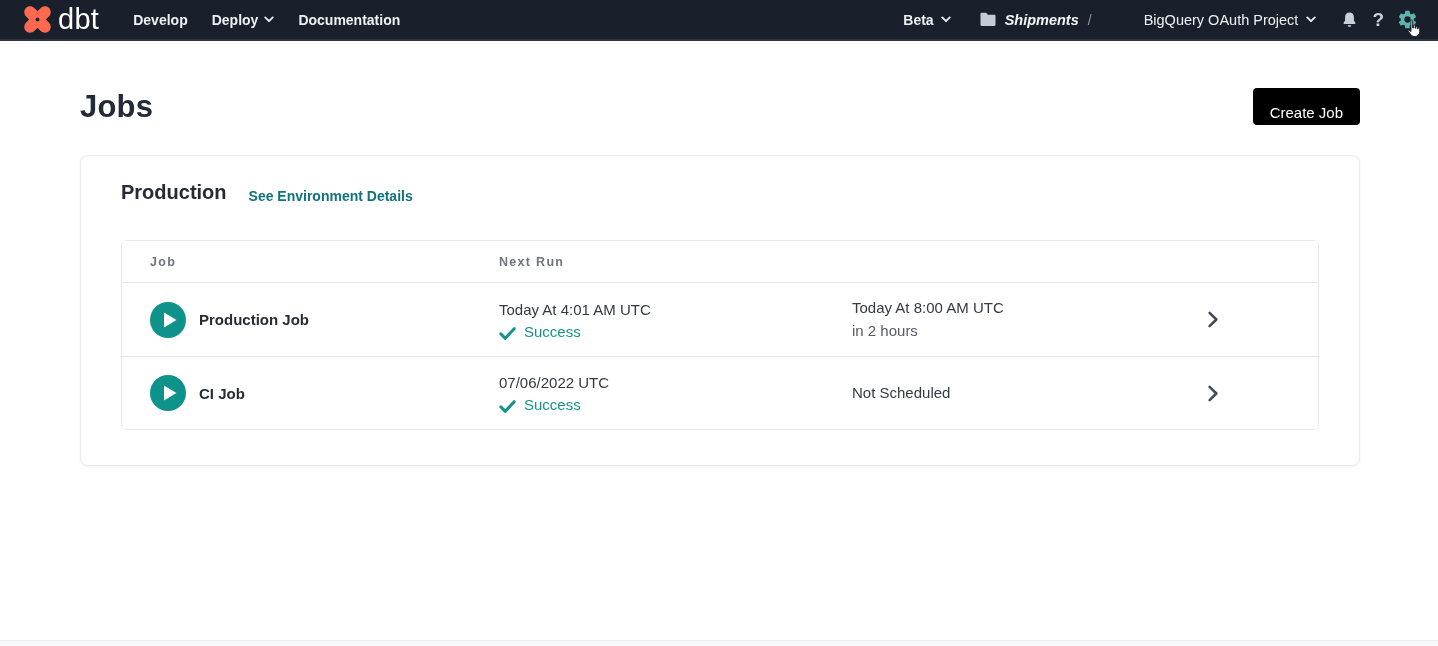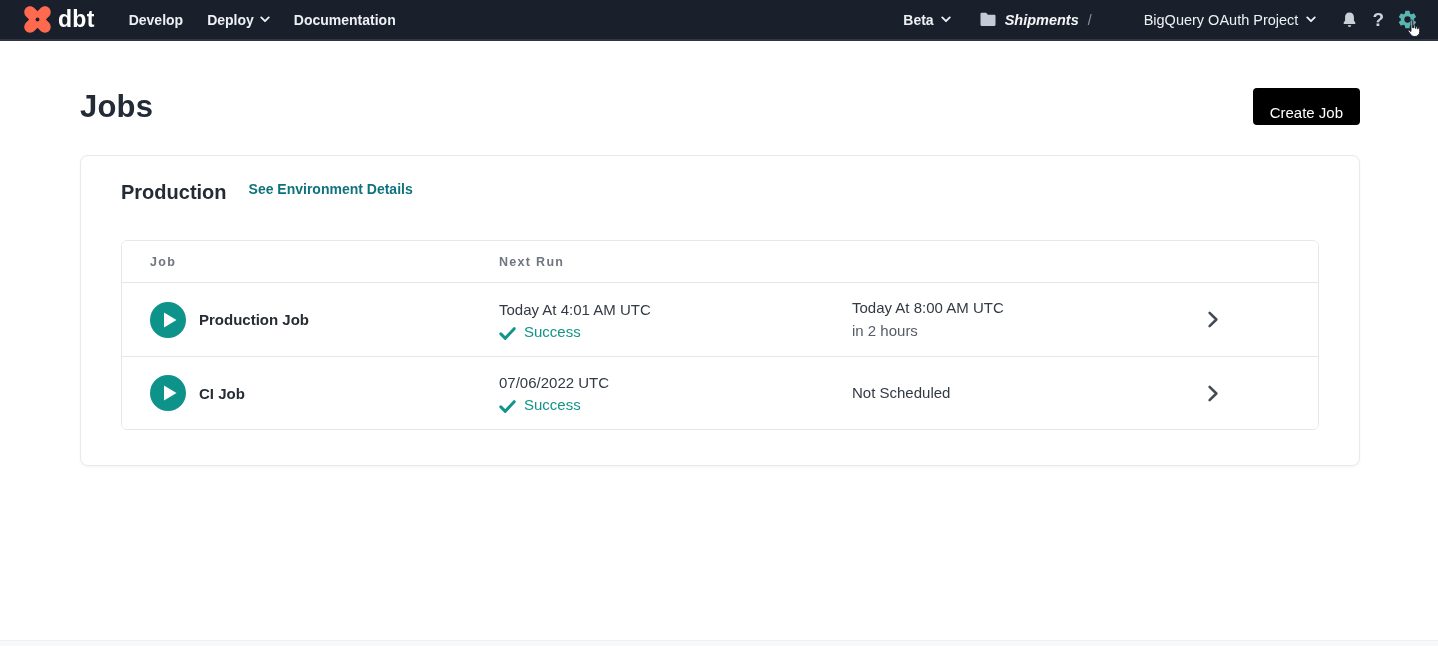--- a/index.html
+++ b/index.html
@@ -17,21 +17,21 @@
     height: 41px;
     background: #1a202b;
     border-bottom: 2px solid #2d3642;
     display: flex;
     align-items: center;
     padding: 0 20px 0 24px;
   }
   .brand { display: flex; align-items: center; gap: 7px; cursor: pointer; }
   .brand-mark { width: 27px; height: 27px; display: block; }
   .brand-text {
-    color: #ffffff; font-size: 23px; font-weight: 700;
+    color: #ffffff; font-size: 29px; font-weight: 400;
     letter-spacing: 0.3px; line-height: 1;
   }
   .nav-links { display: flex; align-items: center; gap: 24px; margin-left: 34px; }
   .nav-link {
     color: #edf0f4; font-size: 14px; font-weight: 700;
     display: flex; align-items: center; gap: 6px; cursor: pointer;
   }
   .caret { width: 10px; height: 7px; display: block; }
   .nav-right { margin-left: auto; display: flex; align-items: center; }
   .beta { display: flex; align-items: center; gap: 7px; color: #edf0f4; font-size: 14px; font-weight: 700; cursor: pointer; }
@@ -58,21 +58,21 @@
   }
 
   .card {
     margin-top: 30px;
     border: 1px solid #e7e9ec;
     border-radius: 8px;
     background: #fff;
     box-shadow: 0 1px 3px rgba(22,30,40,0.05);
     padding: 25px 40px 35px 40px;
   }
-  .card-head { display: flex; align-items: flex-start; }
+  .card-head { display: flex; align-items: flex-end; }
   .env-title { font-size: 20px; font-weight: 700; color: #242b34; }
   .env-link { margin-left: 22px; font-size: 14px; font-weight: 700; color: #0f737d; text-decoration: none; cursor: pointer; }
 
   
   .jobs-table { margin-top: 36px; border: 1px solid #e5e8eb; border-radius: 6px; overflow: hidden; }
   .thead, .trow {
     display: grid;
     grid-template-columns: 349px 353px 355px 1fr;
     align-items: center;
     padding-left: 28px;

